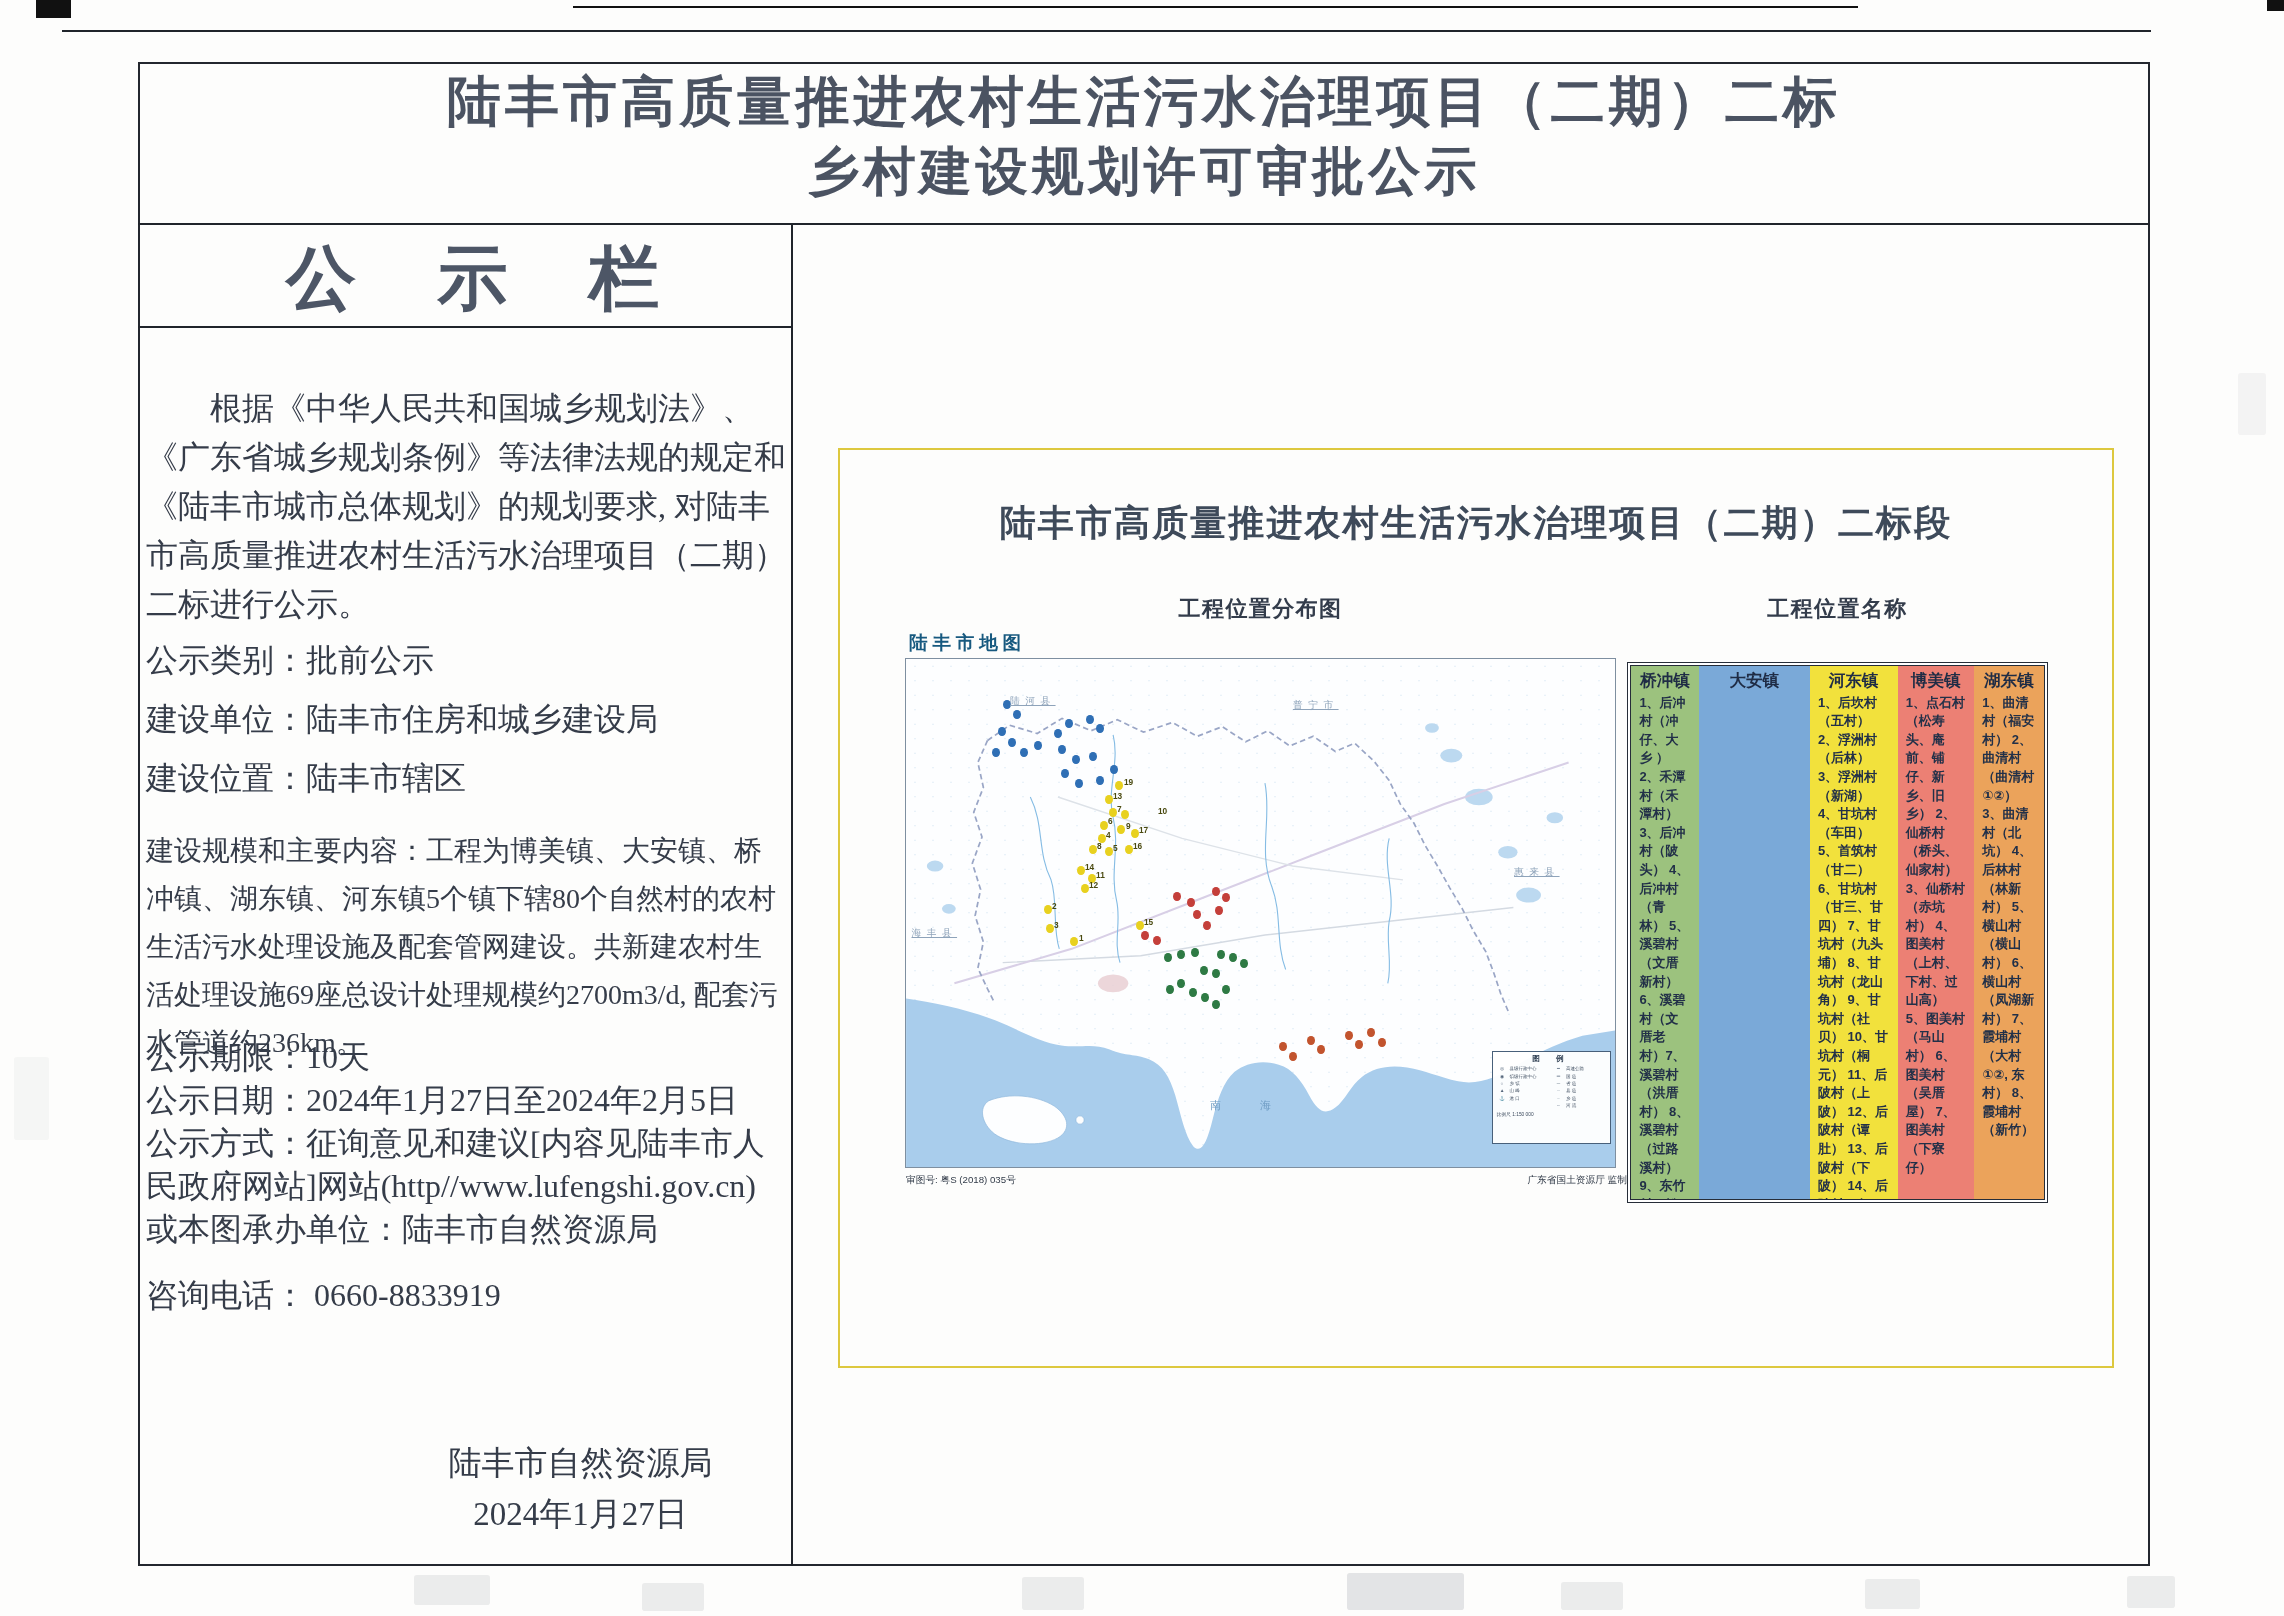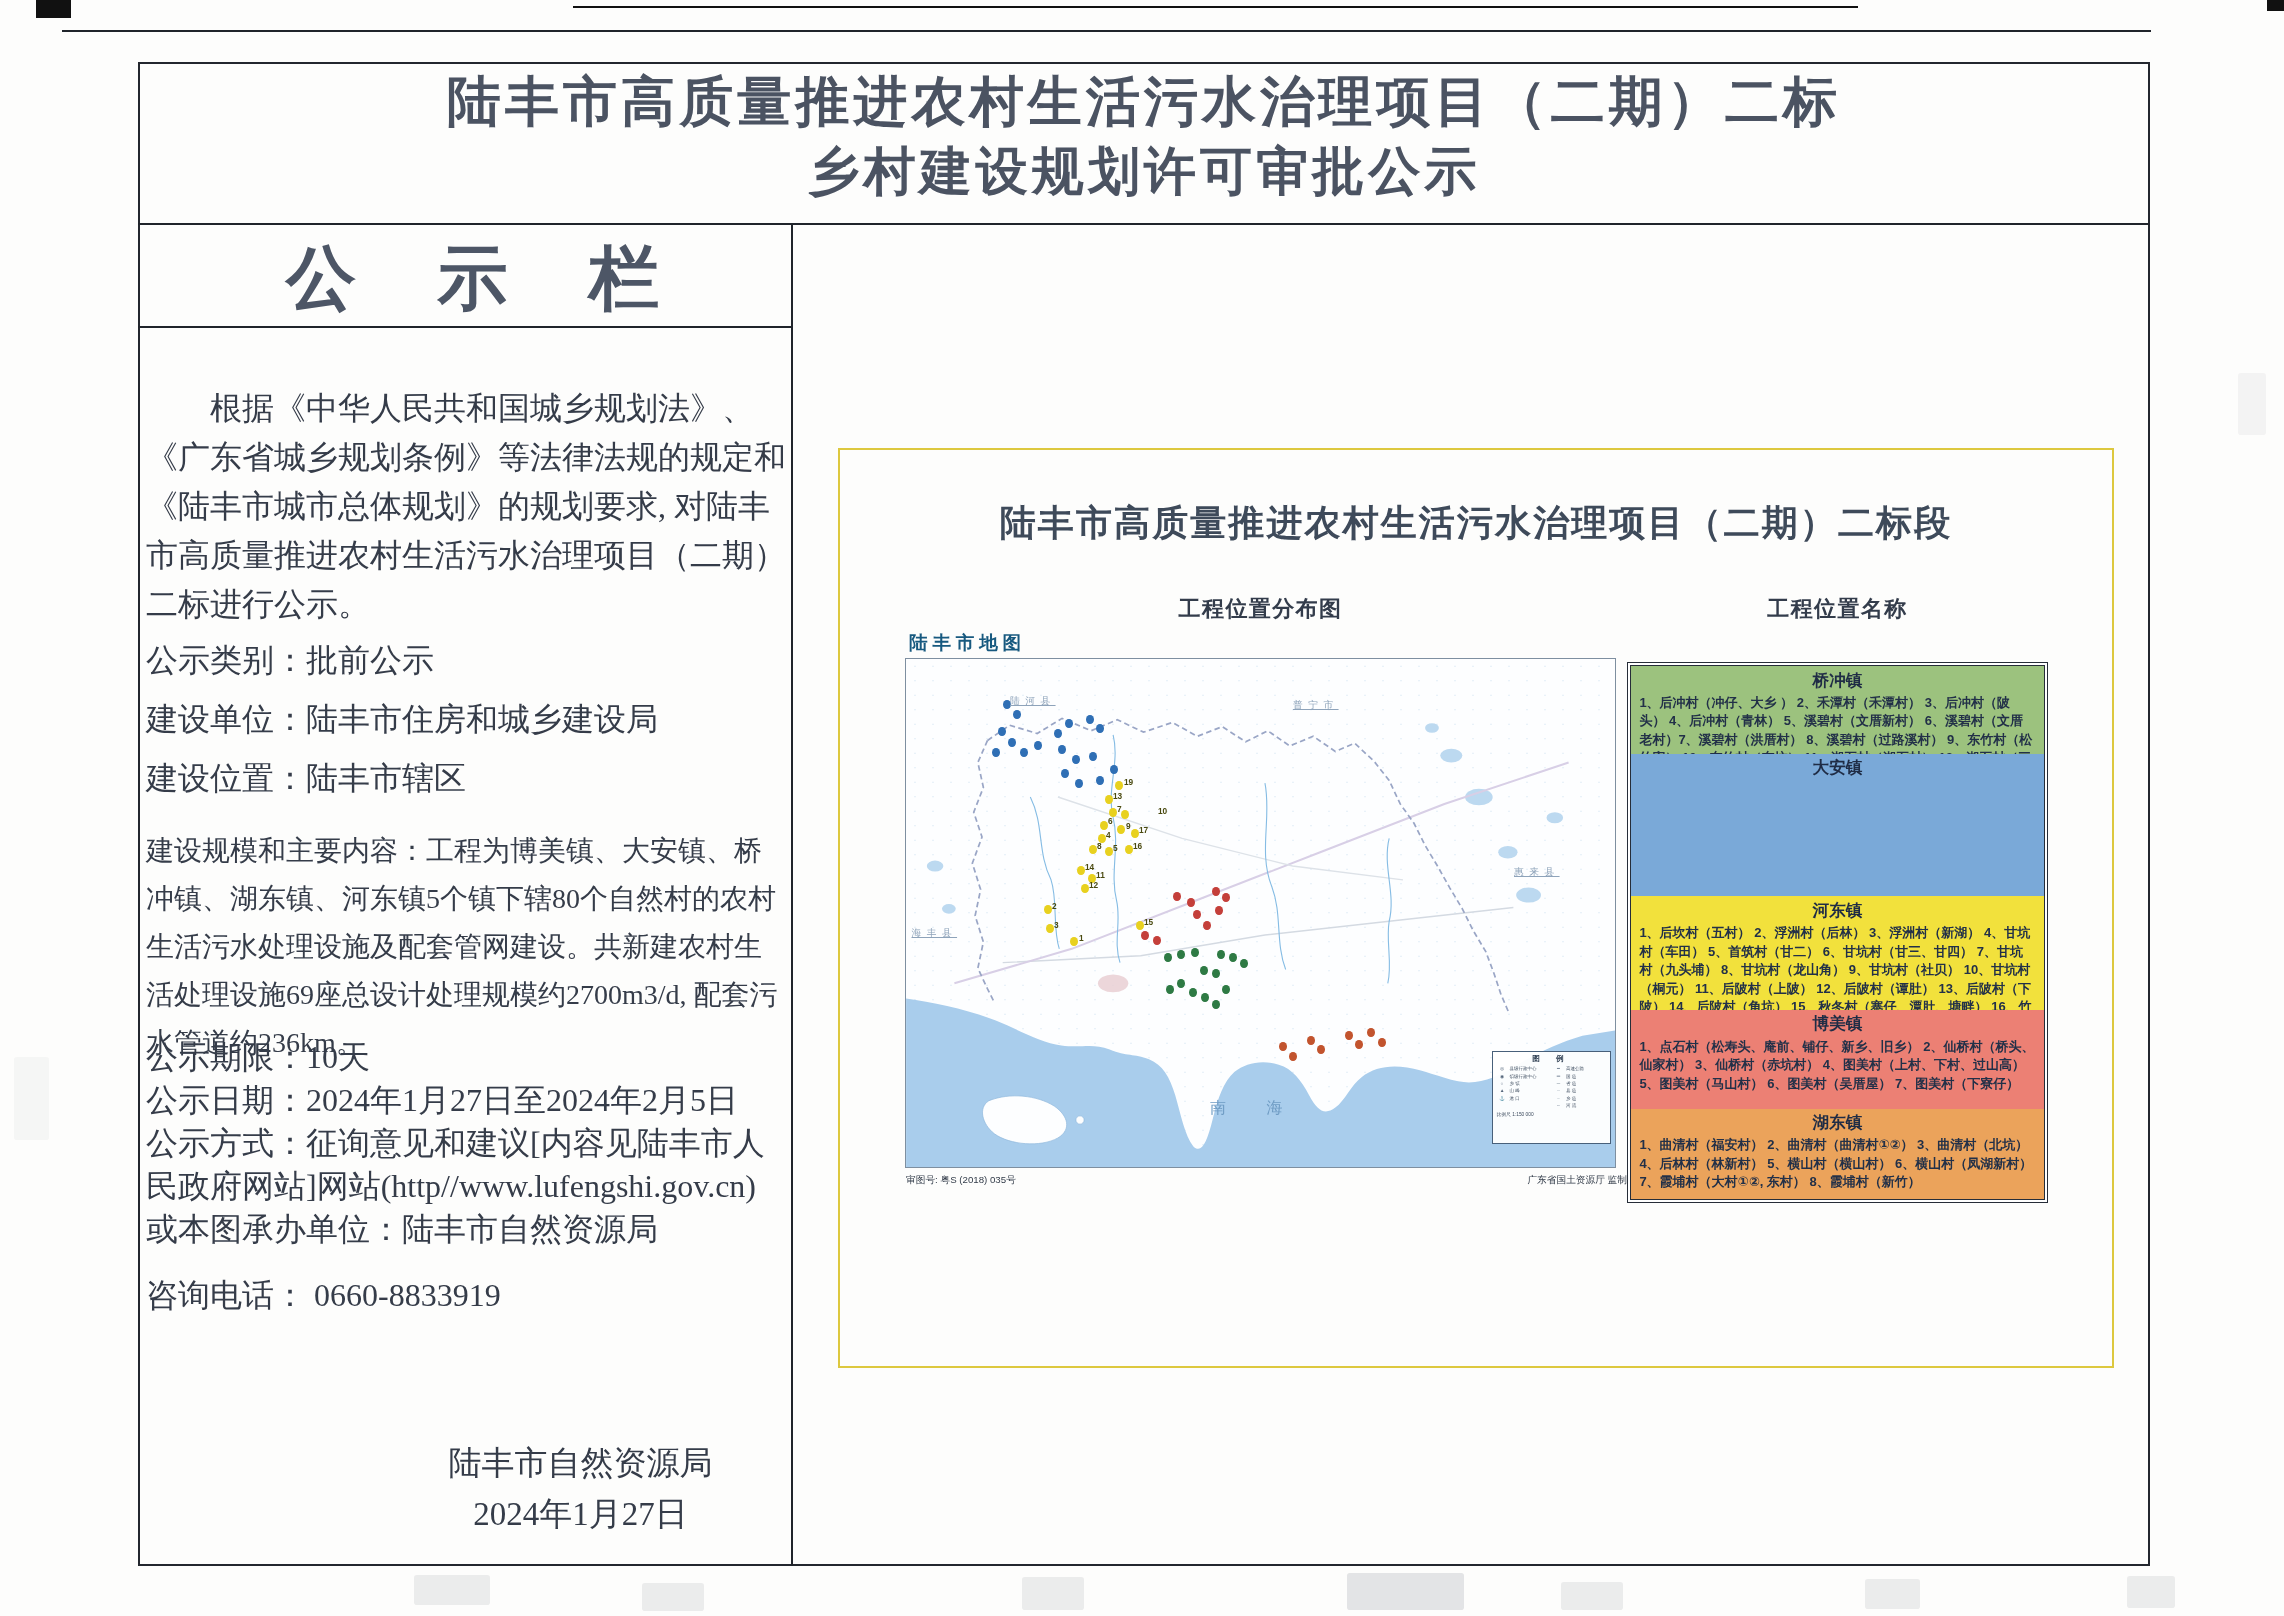--- a/index.html
+++ b/index.html
@@ -40,37 +40,37 @@
   .map-label{position:absolute;left:909px;top:630px;font-family:"Liberation Sans","DejaVu Sans",sans-serif;
              font-weight:bold;font-size:18.6px;color:#17597f;letter-spacing:4.8px;border-bottom:2.1px solid #2a7ab0;padding-bottom:2.1px;}
   
   .map{position:absolute;left:905px;top:658px;width:711px;height:510px;border:0.7px solid #7e8fa0;
        background:#fdfeff;box-sizing:border-box;overflow:hidden;}
   .map::before{content:"";position:absolute;inset:0;
        background-image:radial-gradient(#b5d2ea 0.7px, transparent 0.9px);background-size:18px 14.5px;opacity:.38;}
   .map svg{position:absolute;inset:0;}
   .dot{position:absolute;width:7.6px;height:9px;border-radius:50%;}
   .dotnum{position:absolute;font-family:"Liberation Sans",sans-serif;font-size:8.3px;font-weight:bold;color:#4a4a10;}
-  .sea-label{position:absolute;left:304px;top:439px;color:#6f9cc4;font-size:16px;letter-spacing:18px;font-family:"Liberation Sans",sans-serif;}
+  .sea-label{position:absolute;left:304px;top:439px;color:#6f9cc4;font-size:11px;letter-spacing:18px;font-family:"Liberation Sans",sans-serif;}
   .nb{position:absolute;color:#8ea3ba;font-size:9.7px;letter-spacing:5.5px;font-family:"Liberation Sans",sans-serif;text-decoration:underline;}
   .legend{position:absolute;left:586px;top:392px;width:119px;height:93px;background:rgba(255,255,255,.95);
           border:0.7px solid #48607a;font-family:"Liberation Sans",sans-serif;color:#3c4b5e;box-sizing:border-box;padding:2.1px 3.5px;}
   .legend-title{text-align:center;font-size:7.6px;font-weight:bold;letter-spacing:7px;color:#2c3c50;}
   .legend-cols{display:flex;gap:2.8px;margin-top:1.4px;}
   .legend-col{flex:1;}
   .legend-row{display:flex;align-items:center;gap:2.1px;font-size:4.5px;line-height:7.3px;white-space:nowrap;}
   .legend-sym{display:inline-block;width:11px;text-align:center;font-size:4.8px;color:#55677c;}
   .legend-scale{font-size:4.8px;margin-top:1.4px;color:#3c4b5e;}
   .map-foot{position:absolute;top:1174px;font-family:"Liberation Sans",sans-serif;font-size:9.7px;color:#333c49;}
   #approvalNo{left:906px;}
   #producer{left:1468px;width:159px;text-align:right;font-weight:normal;}
   
   .towns{position:absolute;left:1627px;top:662px;width:421px;height:541px;box-sizing:border-box;
          border:1.4px solid #262d38;padding:2.1px;background:#fff;}
-  .towns-inner{width:100%;height:100%;box-sizing:border-box;border:1.4px solid #262d38;display:flex;flex-direction:column;}
+  .towns-inner{width:100%;height:100%;box-sizing:border-box;border:1.4px solid #262d38;display:flex;flex-direction:row;}
   .town-section{overflow:hidden;display:flex;flex-direction:column;}
   .town-name{text-align:center;font-family:"Liberation Sans","DejaVu Sans",sans-serif;font-weight:bold;
              font-size:16.6px;color:#1f2c45;padding-top:3.5px;}
   .town-items{font-family:"Liberation Sans","DejaVu Sans",sans-serif;font-weight:bold;font-size:13px;
               line-height:18.6px;color:#223048;padding:2.1px 8.3px 0 8.3px;}
 </style>
 </head>
 <body>
 
 <div class="page">

